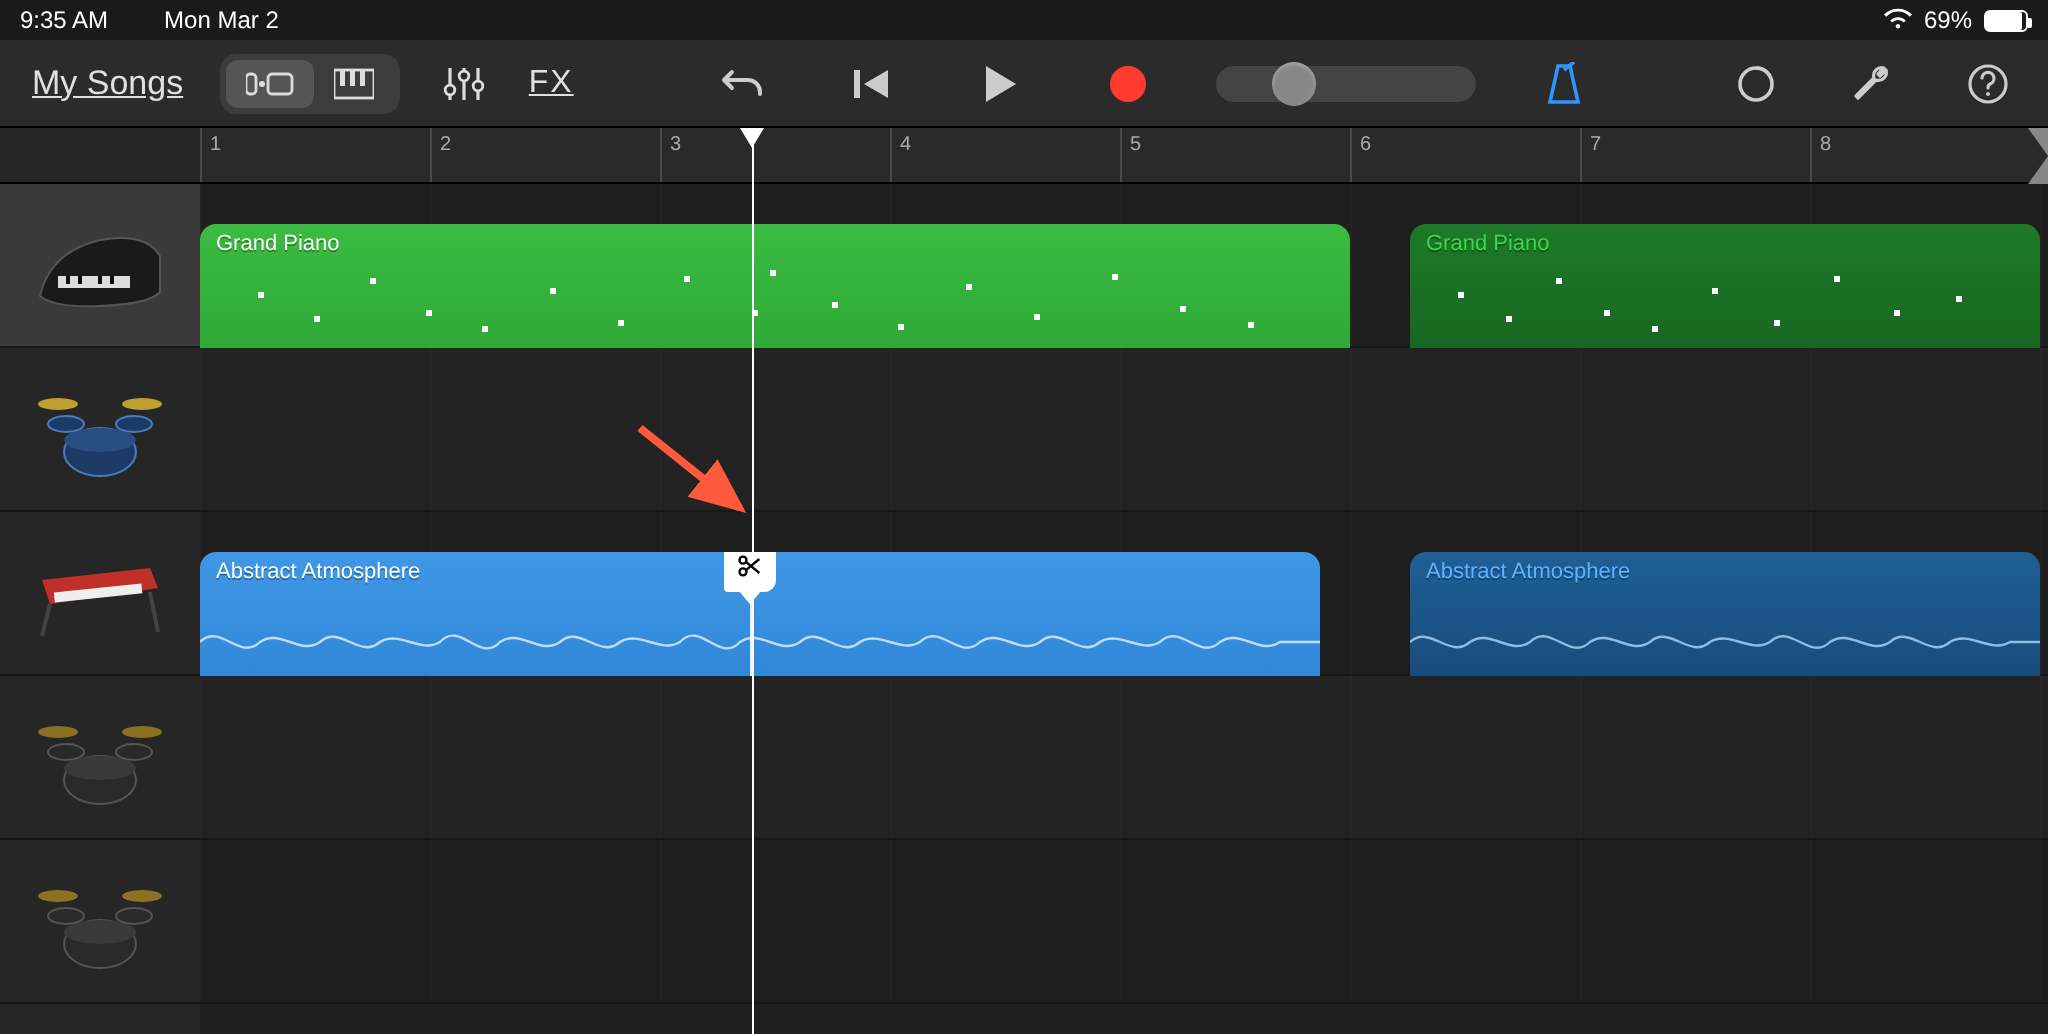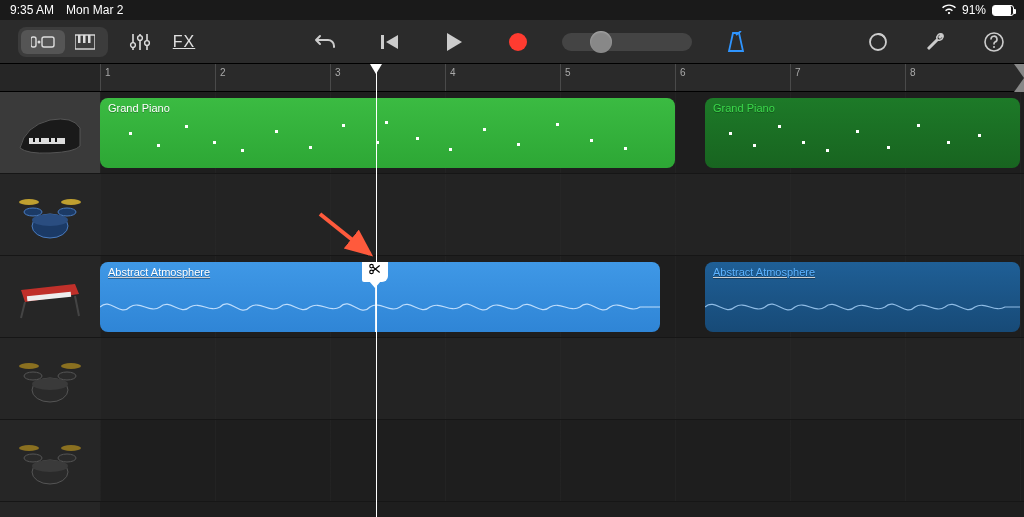--- a/index.html
+++ b/index.html
@@ -1,20 +1,20 @@
 <!DOCTYPE html>
 <html><head>
 <meta charset="utf-8">
 <style>
   * { margin: 0; padding: 0; box-sizing: border-box; }
   html, body { width: 1024px; height: 517px; background: #1a1a1a; font-family: -apple-system, "Helvetica Neue", Arial, sans-serif; color: #d0d0d0; overflow: hidden; -webkit-font-smoothing: antialiased; }
 
   
   .status-bar { height: 20px; display: flex; align-items: center; padding: 0 10px; font-size: 12px; color: #fff; }
-  .status-left { display: flex; gap: 12px; }
+  .status-left { display: flex; gap: 28px; }
   .status-right { margin-left: auto; display: flex; align-items: center; gap: 6px; }
   .battery { width: 22px; height: 11px; border: 1px solid #fff; border-radius: 3px; position: relative; }
   .battery::after { content: ""; position: absolute; right: -3px; top: 3px; width: 2px; height: 5px; background: #fff; border-radius: 0 1px 1px 0; }
   .battery-fill { background: #fff; height: 100%; width: 91%; border-radius: 1px; }
   .wifi-svg { width: 14px; height: 12px; }
 
   
   .toolbar { height: 44px; background: #2b2b2b; display: flex; align-items: center; padding: 0 12px; gap: 8px; border-bottom: 1px solid #000; }
   .toolbar .btn { color: #e0e0e0; display: flex; align-items: center; justify-content: center; height: 32px; min-width: 36px; border-radius: 6px; }
   .my-songs { font-size: 17px; text-decoration: underline; color: #fff; padding: 0 4px; }
@@ -40,26 +40,26 @@
 
   .ruler { height: 28px; background: #2a2a2a; position: relative; border-bottom: 1px solid #000; }
   .ruler .bar { position: absolute; top: 0; height: 100%; border-left: 1px solid #4a4a4a; font-size: 10px; color: #aaa; padding-left: 4px; padding-top: 3px; }
   .ruler .section-marker-end { position: absolute; right: 0; top: 0; width: 0; height: 0; border-top: 14px solid #888; border-bottom: 14px solid #888; border-left: 10px solid transparent; }
 
   .lanes { position: relative; }
   .lane { height: 82px; border-bottom: 1px solid #161616; position: relative; }
   .lane::before { content: ""; position: absolute; inset: 0; background-image: repeating-linear-gradient(to right, #2c2c2c 0, #2c2c2c 1px, transparent 1px, transparent 115px); opacity: .35; }
   .lane.odd { background: #232323; }
 
-  .region { position: absolute; top: 6px; height: 70px; border-radius: 8px; overflow: hidden; }
+  .region { position: absolute; top: 20px; height: 70px; border-radius: 8px; overflow: hidden; }
   .region .label { font-size: 11px; color: #fff; padding: 4px 8px; text-shadow: 0 1px 0 rgba(0,0,0,.3); }
   .region.green { background: linear-gradient(#3bbb42, #2da735); }
   .region.green.dim { background: linear-gradient(#1d7a28, #186420); }
   .region.green.dim .label { color: #3bd84b; }
-  .region.blue { background: linear-gradient(#3f98e6, #2f85d6); text-decoration: underline; }
+  .region.blue { background: linear-gradient(#3f98e6, #2f85d6); }
   .region.blue.dim { background: linear-gradient(#1f5f96, #174a77); }
   .region.blue.dim .label { color: #5db3ff; }
   .midi-dots { position: absolute; inset: 18px 6px 6px 6px; }
   .midi-dots span { position: absolute; width: 3px; height: 3px; background: #fff; }
   .wave { position: absolute; left: 0; right: 0; top: 30px; height: 30px; }
   .wave svg { width: 100%; height: 100%; }
 
   .playhead { position: absolute; top: 0; bottom: 0; width: 1px; background: #fff; z-index: 5; }
   .playhead::before{ content:""; position:absolute; top:0; left:-6px; width:12px; height:10px; background:#fff; clip-path: polygon(0 0,100% 0,50% 100%); }
   .scissor-bubble { position: absolute; top: -6px; width: 26px; height: 26px; background: #fff; border-radius: 6px 6px 6px 2px; display: flex; align-items: center; justify-content: center; z-index: 6; }
@@ -73,28 +73,29 @@
 
 <div class="status-bar">
   <div class="status-left">
     <span>9:35 AM</span>
     <span>Mon Mar 2</span>
   </div>
   <div class="status-right">
     <svg class="wifi-svg" viewBox="0 0 20 16">
         <path d="M10 14c.9 0 1.6-.7 1.6-1.6S10.9 10.8 10 10.8s-1.6.7-1.6 1.6S9.1 14 10 14zm-4.2-4.2C7 8.6 8.4 8 10 8s3 .6 4.2 1.8l1.4-1.4C14 6.8 12.1 6 10 6S6 6.8 4.4 8.4l1.4 1.4zM1.6 5.6C3.9 3.3 6.8 2 10 2s6.1 1.3 8.4 3.6L20 4C17.3 1.3 13.8 0 10 0S2.7 1.3 0 4l1.6 1.6z" fill="#fff"></path>
       </svg>
-    <span>91%</span>
+    <span>69%</span>
     <div class="battery">
         <div class="battery-fill"></div>
       </div>
   </div>
 </div>
 
 <div class="toolbar">
+  <div class="btn my-songs">My Songs</div>
 
   <div class="pill">
     <div class="seg active">
       <svg width="24" height="16" viewBox="0 0 24 16">
           <rect x="0" y="3" width="5" height="10" rx="2" fill="none" stroke="#ddd" stroke-width="1.4"></rect>
           <circle cx="8" cy="8" r="1.5" fill="#ddd"></circle>
           <rect x="11" y="3" width="12" height="10" rx="2" fill="none" stroke="#ddd" stroke-width="1.4"></rect>
         </svg>
     </div>
     <div class="seg">

